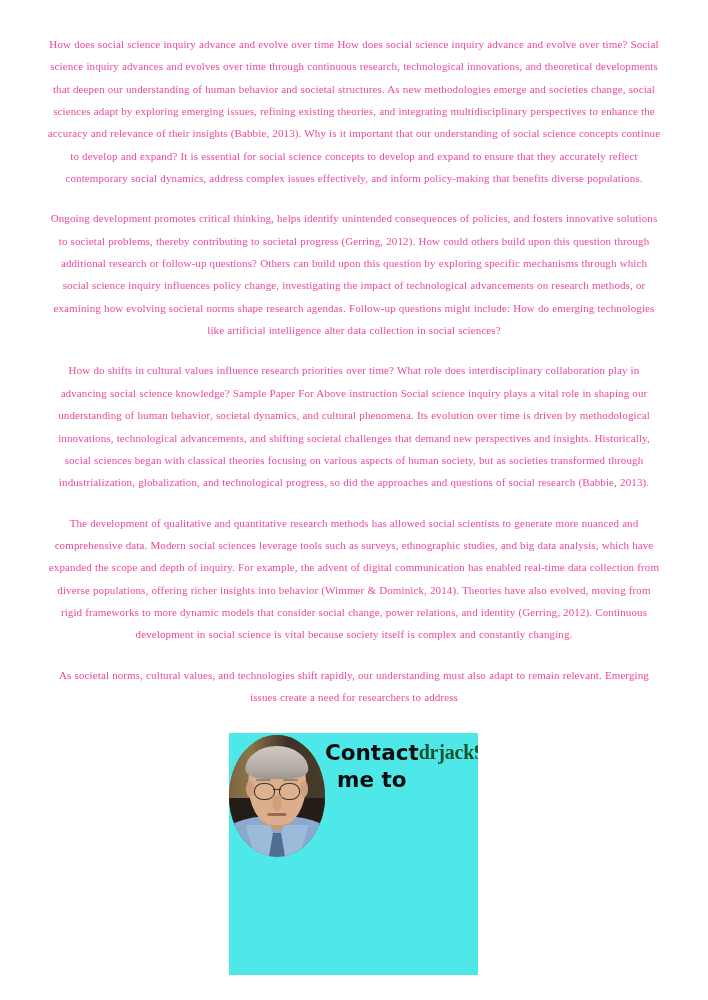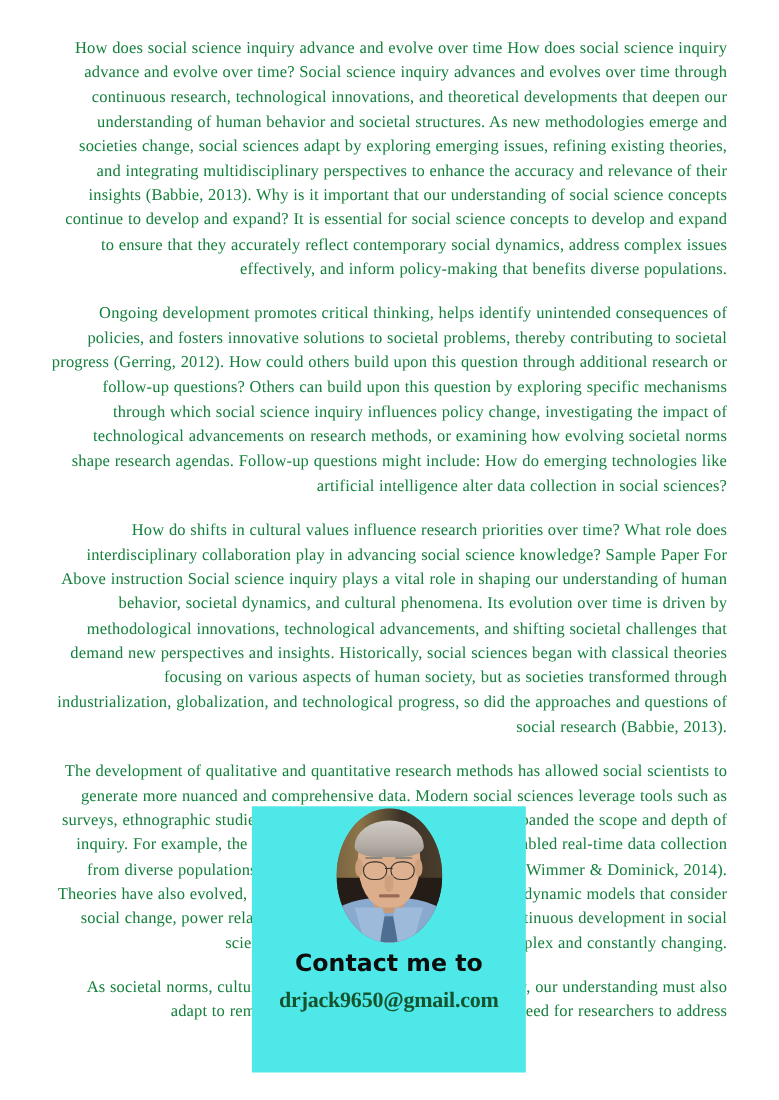--- a/index.html
+++ b/index.html
@@ -25,41 +25,41 @@
 
   #doc-body {
     position: absolute;
     left: 47px;
     top: 33px;
     width: 614px;
   }
 
   .para {
     font-family: "Liberation Serif", "DejaVu Serif", serif;
-    font-size: 15px;
+    font-size: 11px;
     line-height: 22.35px;
-    color: #15803d;
+    color: #ec4899;
     margin: 0 0 18px 0;
-    text-align: right;
+    text-align: center;
     letter-spacing: 0.01em;
     word-spacing: 0.02em;
   }
 
   
   #contact-overlay {
     position: absolute;
     left: 229px;
     top: 733px;
     width: 249px;
     height: 242px;
     background: #4ee8e8;
     overflow: hidden;
     display: flex;
-    flex-direction: column;
-    align-items: center;
+    flex-direction: row;
+    align-items: flex-start;
   }
 
   #avatar {
     position: relative;
     width: 96px;
     height: 122px;
     margin-top: 2px;
     border-radius: 50% / 50%;
     overflow: hidden;
     background: #6e5a3c;

